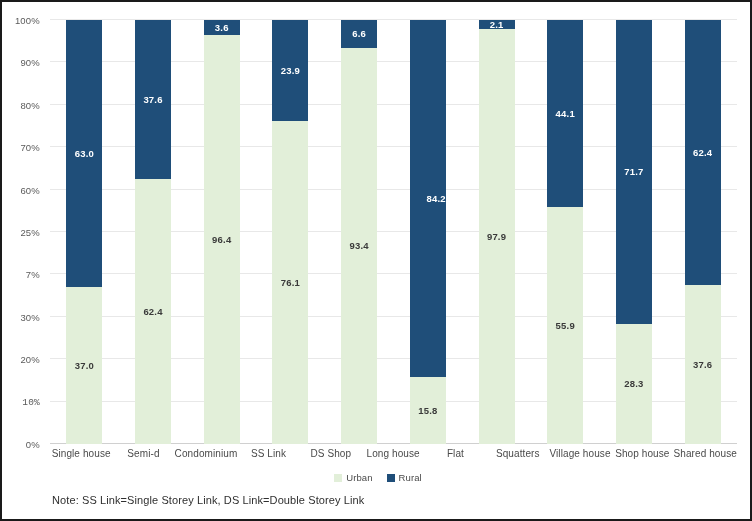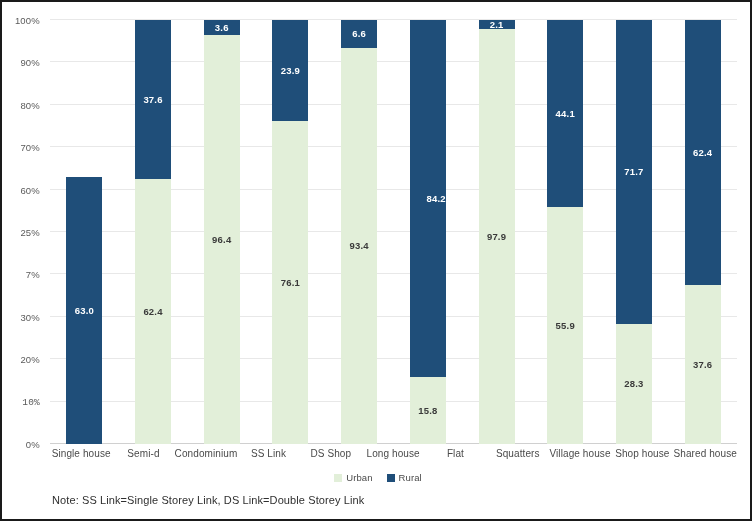--- a/index.html
+++ b/index.html
@@ -202,20 +202,23 @@
       <div class="gridline" style="bottom: 90%;"></div>
       <div class="gridline" style="bottom: 100%;"></div>
     </div>
 
   <div id="bars-layer">
       <div class="bar-slot">
         <div class="bar-stack">
           <div class="seg seg-rural" style="height: 63%;">
             <span class="seg-label">63.0</span>
           </div>
+          <div class="seg seg-urban" style="height: 37%;">
+            <span class="seg-label">37.0</span>
+          </div>
         </div>
       </div>
       <div class="bar-slot">
         <div class="bar-stack">
           <div class="seg seg-rural" style="height: 37.6%;">
             <span class="seg-label">37.6</span>
           </div>
           <div class="seg seg-urban" style="height: 62.4%;">
             <span class="seg-label">62.4</span>
           </div>

